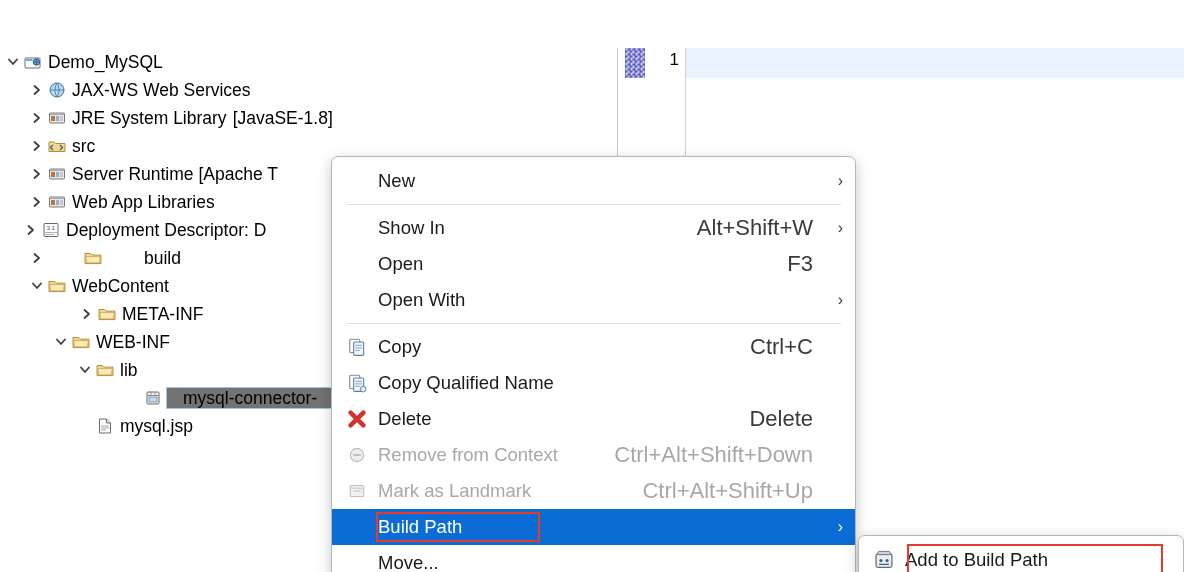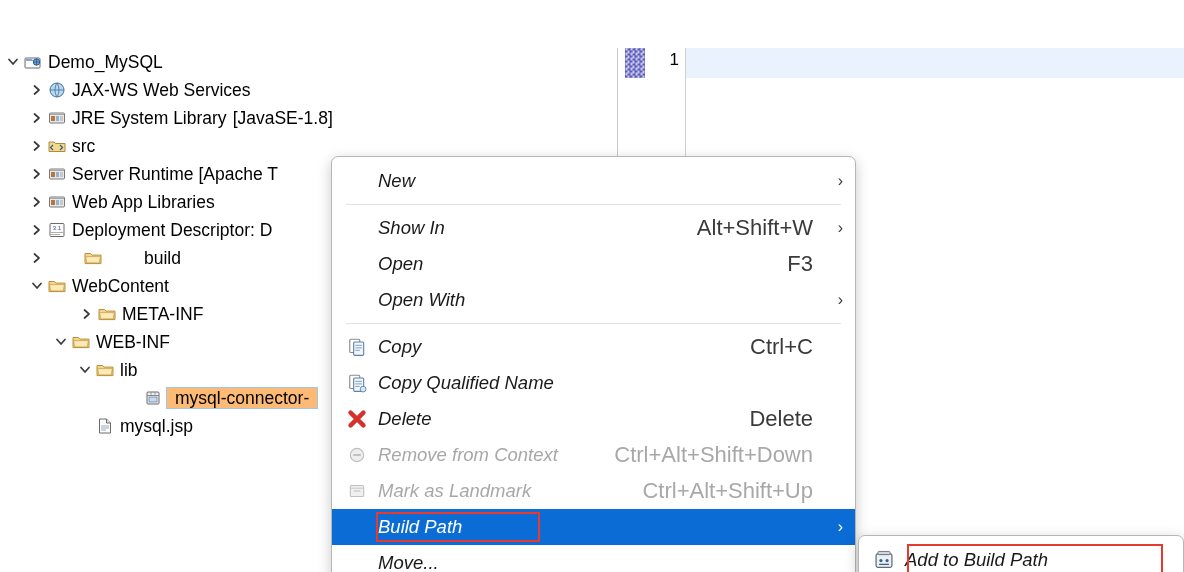--- a/index.html
+++ b/index.html
@@ -50,23 +50,23 @@
     align-items: center;
     justify-content: center;
     flex: none;
   }
   .label {
     font-size: 17.5px;
     color: #000000;
     line-height: 20px;
   }
   .sel-label {
-    background: #fdba74;
+    background: #737373;
     border: 1px solid #9ec8e8;
-    padding: 0 8px;
+    padding: 0 16px;
     margin-left: -2px;
   }
 
   
   #editor {
     position: absolute;
     left: 619px; top: 0;
     width: 565px; height: 572px;
     background: #ffffff;
   }
@@ -128,21 +128,20 @@
     display: inline-flex;
     align-items: center;
     justify-content: center;
     margin-right: 6px;
   }
   .mi .mi-text {
     font-size: 18.5px;
     color: #1a1a1a;
     flex: 1 1 auto;
     white-space: nowrap;
-    font-style: italic;
   }
   .mi .mi-accel {
     font-size: 22px;
     color: #3a3a3a;
     margin-left: 16px;
     white-space: nowrap;
   }
   .mi .mi-sub {
     width: 18px;
     margin-left: 12px;
@@ -294,21 +293,21 @@
           <svg width="20" height="18" viewBox="0 0 18 18">
             <rect x="1.5" y="4" width="15" height="10" rx="1" fill="#e8e8e8" stroke="#7a7a7a"></rect>
             <path d="M2 5.5h14" stroke="#a8a8a8"></path>
             <rect x="3" y="7" width="4" height="5" fill="#b6763c"></rect>
             <rect x="8" y="7" width="3" height="5" fill="#8fb4d8"></rect>
             <rect x="12" y="7" width="3" height="5" fill="#c8c8c8"></rect>
           </svg>
         </span>
         <span class="label">Web App Libraries</span>
       </div>
-      <div class="row" style="padding-left: 30px;">
+      <div class="row" style="padding-left: 24px;">
         <span class="twisty">
           <svg width="12" height="12" viewBox="0 0 12 12">
             <path d="M3.5 2 L8 6 L3.5 10" fill="none" stroke="#3a3a3a" stroke-width="1.7" stroke-linecap="round" stroke-linejoin="round"></path>
           </svg>
         </span>
         <span class="icon">
           <svg width="20" height="18" viewBox="0 0 18 18">
             <rect x="2" y="2.5" width="14" height="13" rx="1" fill="#fdfdfd" stroke="#6b6b6b"></rect>
             <text x="9" y="9" font-size="6" text-anchor="middle" fill="#2d5b8e" font-family="sans-serif">3.1</text>
             <path d="M3 11.5h12" stroke="#b0b0b0"></path>

